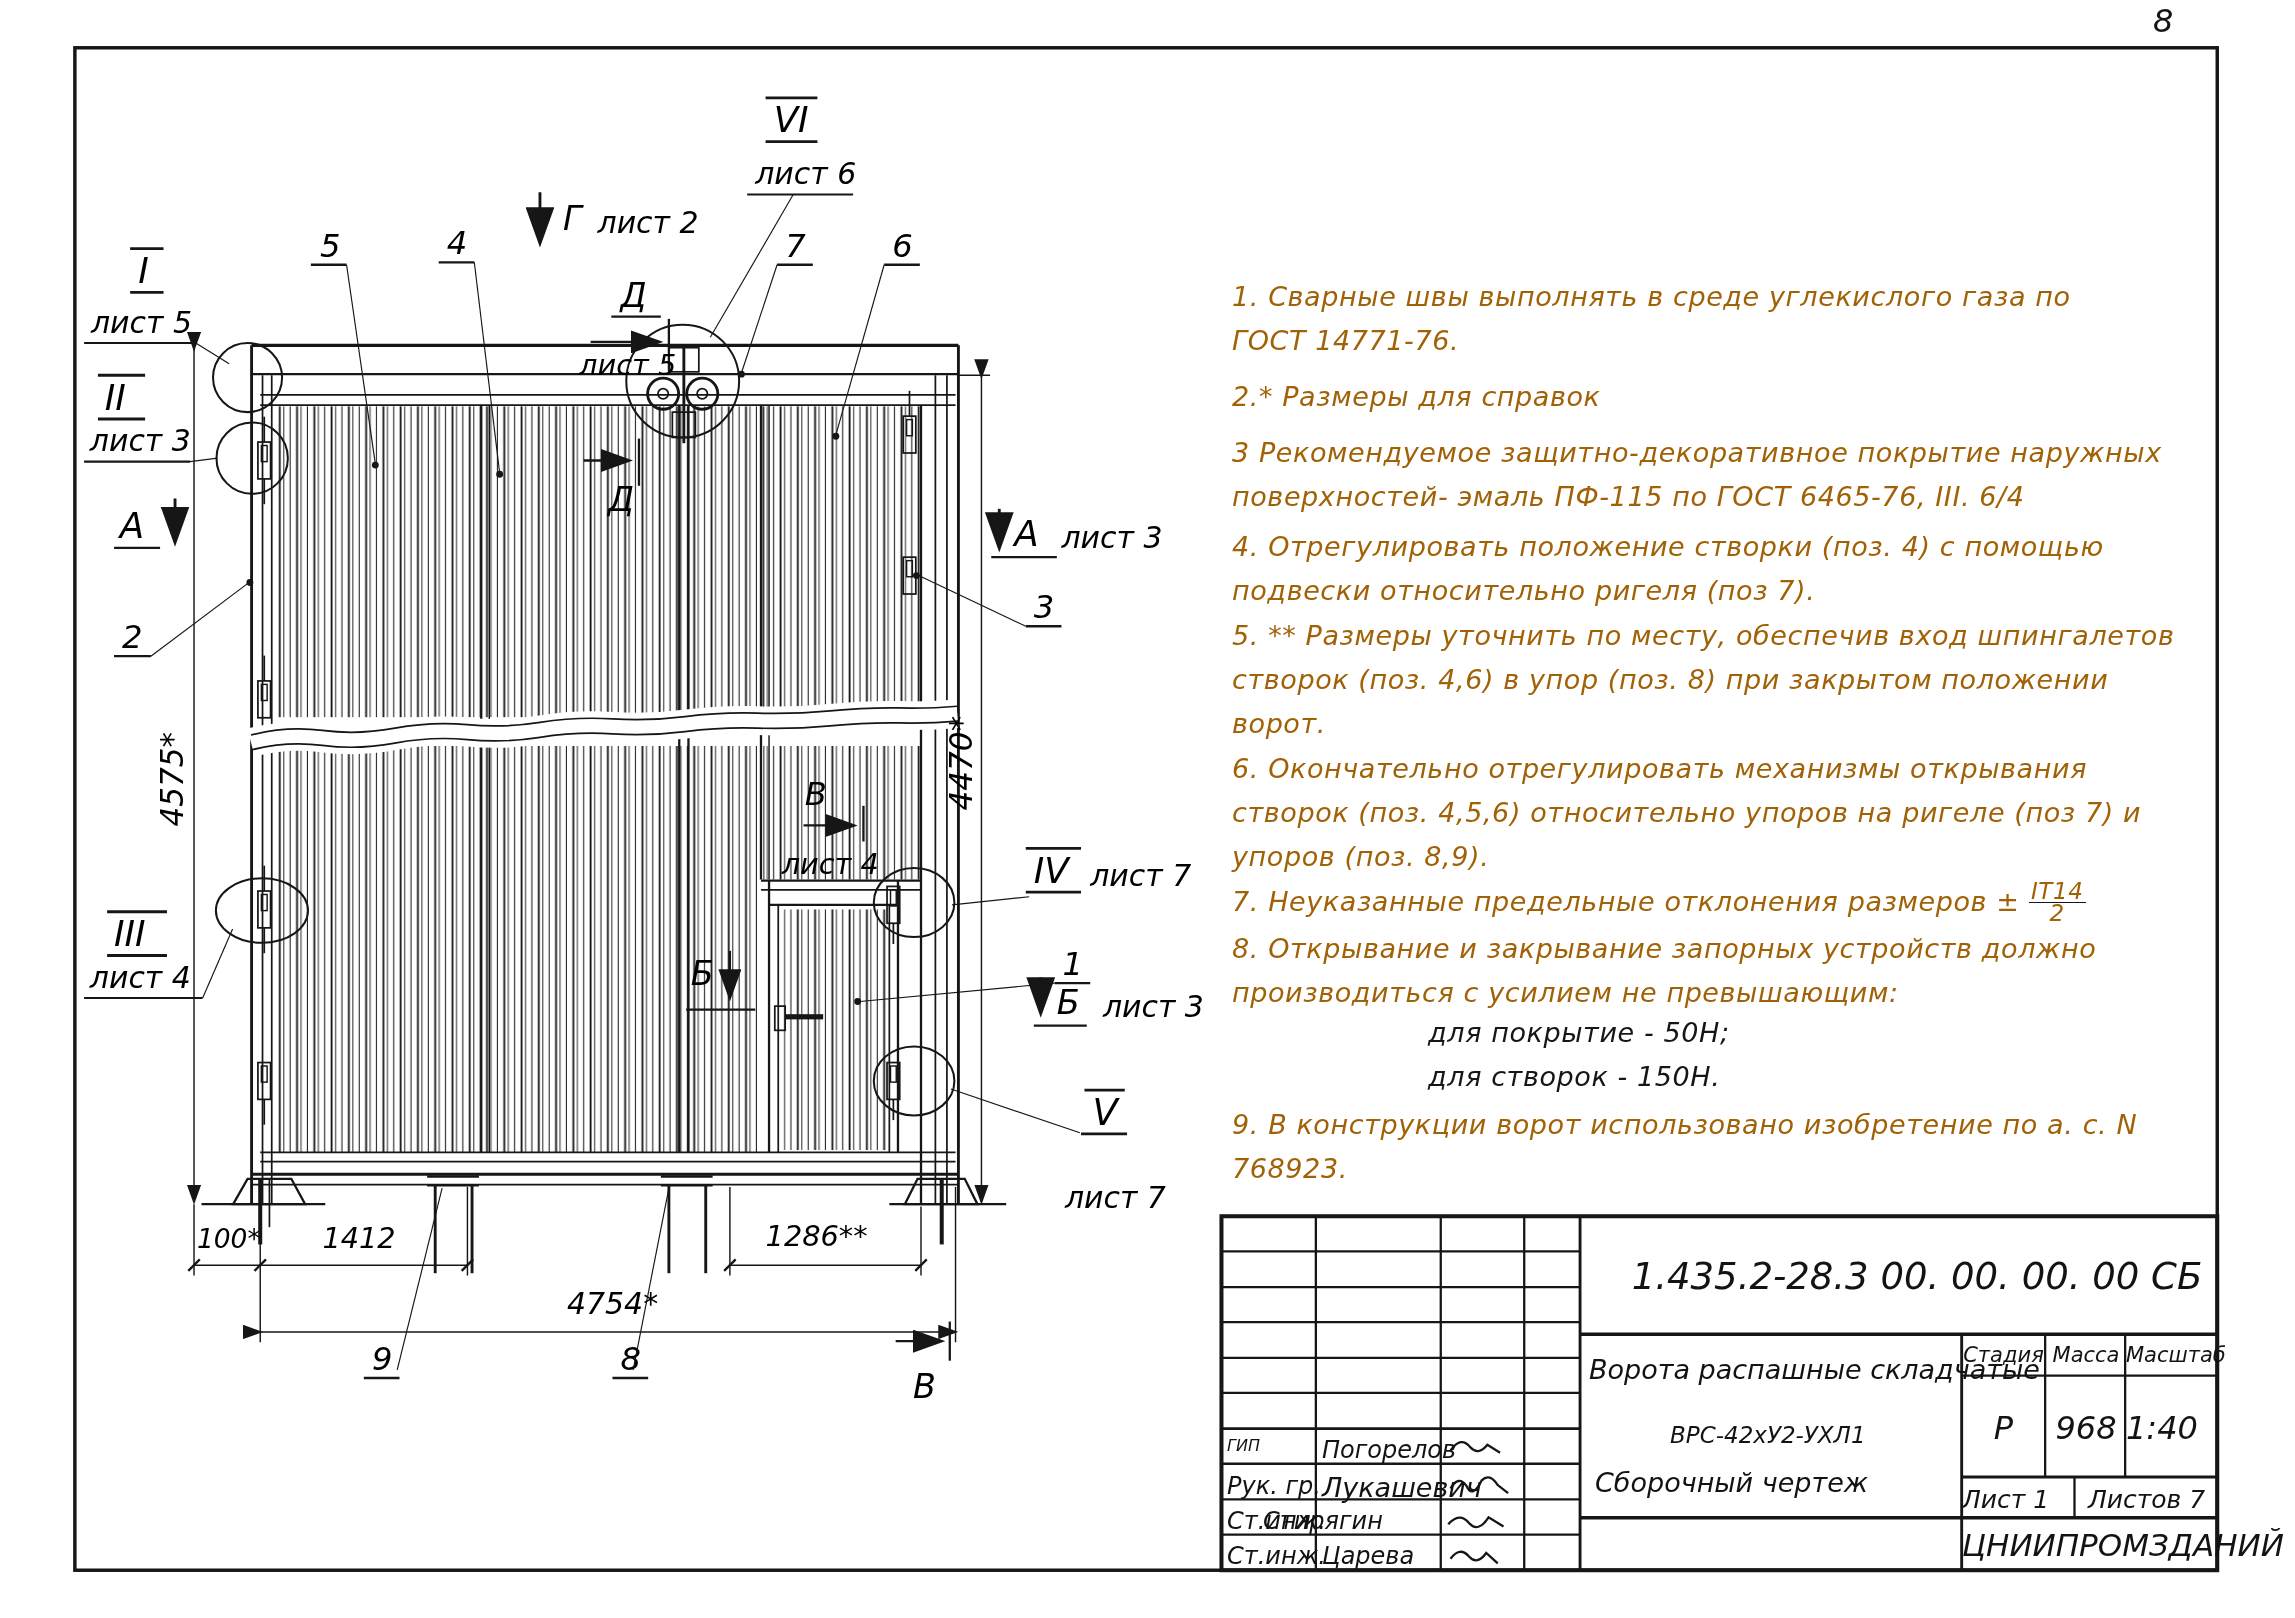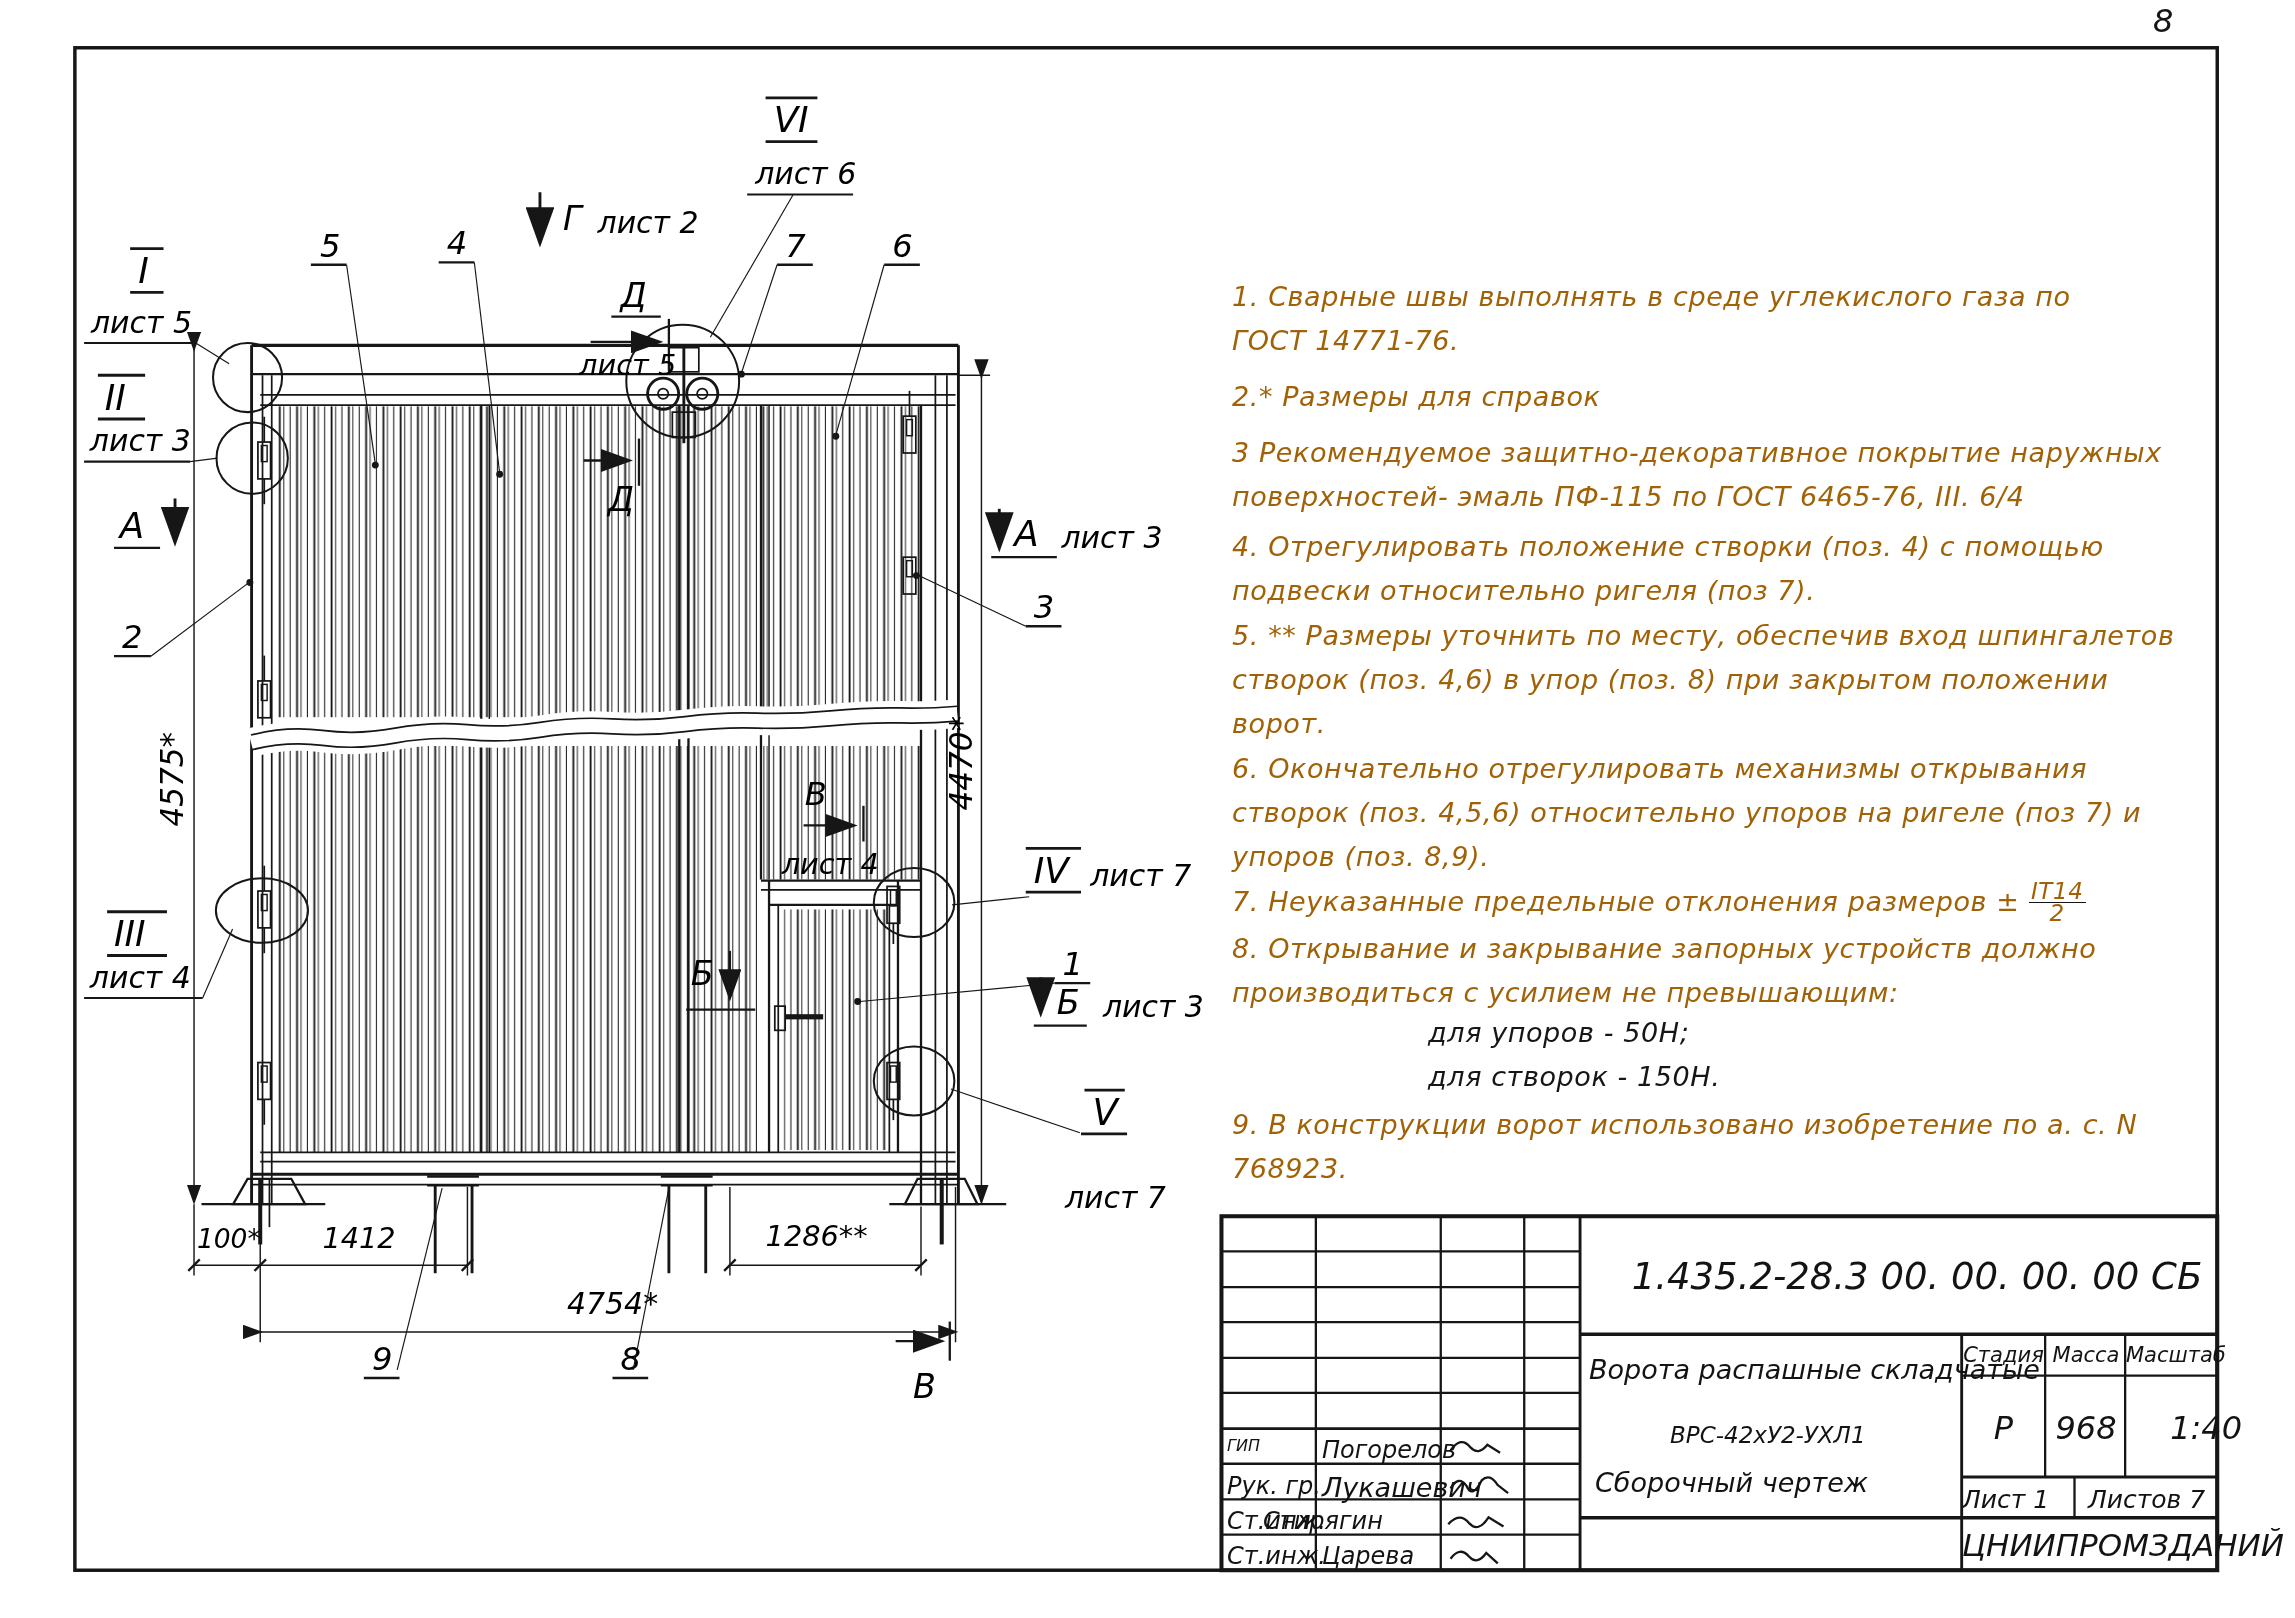--- a/index.html
+++ b/index.html
@@ -407,35 +407,35 @@
   <div class="note" style="left:1232px;top:375px;width:933px">2.* Размеры  для  справок</div>
   <div class="note" style="left:1232px;top:431px;width:956px">3   Рекомендуемое  защитно-декоративное  покрытие наружных  поверхностей- эмаль  ПФ-115 по ГОСТ 6465-76, III. 6/4</div>
   <div class="note" style="left:1232px;top:525px;width:933px">4.  Отрегулировать  положение  створки  (поз. 4) с помощью подвески  относительно  ригеля  (поз 7).</div>
   <div class="note" style="left:1232px;top:614px;width:950px">5. ** Размеры  уточнить  по  месту,  обеспечив  вход  шпингалетов  створок  (поз. 4,6)  в упор  (поз. 8) при закрытом положении  ворот.</div>
   <div class="note" style="left:1232px;top:747px;width:938px">6.  Окончательно  отрегулировать  механизмы  открывания  створок  (поз. 4,5,6)  относительно  упоров  на ригеле  (поз 7)  и упоров  (поз. 8,9).</div>
   <div class="note" style="left:1232px;top:880px;width:990px">
     <span>7.  Неуказанные  предельные  отклонения  размеров ±</span>
     <span class="frac"><span class="num">IT14</span><span class="den">2</span></span>
   </div>
   <div class="note" style="left:1232px;top:927px;width:933px">8.  Открывание  и  закрывание  запорных  устройств должно   производиться  с усилием  не превышающим:</div>
-  <div class="note-sub" style="left:1428px;top:1017px;">для  упоров -  50Н;</div>
+  <div class="note-sub" style="left:1428px;top:1017px;">для  покрытие -  50Н;</div>
   <div class="note-sub" style="left:1428px;top:1061px;font-style:italic;">для  створок  -  150Н.</div>
   <div class="note" style="left:1232px;top:1103px;width:944px">9.  В конструкции  ворот  использовано  изобретение по  а. с.  N 768923.</div>
 
   <div class="tbtxt" style="left:1629px;top:1255px;width:576px;text-align:center;font-size:37px">1.435.2-28.3 00. 00. 00. 00  СБ</div>
   <div class="tbtxt" style="left:1589px;top:1354px;width:368px;font-size:27px">Ворота распашные складчатые</div>
   <div class="tbtxt" style="left:1670px;top:1422px;width:288px;font-size:23px">ВРС-42хУ2-УХЛ1</div>
   <div class="tbtxt" style="left:1595px;top:1467px;width:322px;font-size:27px">Сборочный  чертеж</div>
 
   <div class="tbtxt" style="left:1962px;top:1343px;width:83px;text-align:center;font-size:21px">Стадия</div>
   <div class="tbtxt" style="left:2046px;top:1343px;width:80px;text-align:center;font-size:21px">Масса</div>
   <div class="tbtxt" style="left:2126px;top:1343px;width:92px;text-align:center;font-size:21px">Масштаб</div>
   <div class="tbtxt" style="left:1962px;top:1409px;width:83px;text-align:center;font-size:32px">Р</div>
   <div class="tbtxt" style="left:2046px;top:1409px;width:80px;text-align:center;font-size:32px">968</div>
-  <div class="tbtxt" style="left:2126px;top:1409px;width:116px;text-align:right;font-size:32px">1:40</div>
+  <div class="tbtxt" style="left:2126px;top:1409px;width:116px;text-align:left;font-size:32px">1:40</div>
   <div class="tbtxt" style="left:1962px;top:1485px;width:113px;font-size:25px">Лист 1</div>
   <div class="tbtxt" style="left:2075px;top:1485px;width:143px;text-align:center;font-size:25px">Листов 7</div>
   <div class="tbtxt" style="left:1962px;top:1527px;width:256px;text-align:center;font-size:31px">ЦНИИПРОМЗДАНИЙ</div>
 
   <div class="tbtxt" style="left:1227px;top:1436px;font-size:16px">ГИП</div>
   <div class="tbtxt" style="left:1322px;top:1436px;font-size:24px">Погорелов</div>
   <div class="tbtxt" style="left:1227px;top:1472px;font-size:24px">Рук. гр.</div>
   <div class="tbtxt" style="left:1322px;top:1472px;font-size:27px">Лукашевич</div>
   <div class="tbtxt" style="left:1227px;top:1507px;font-size:24px">Ст.инж.</div>
   <div class="tbtxt" style="left:1263px;top:1507px;font-size:24px">Стирягин</div>

